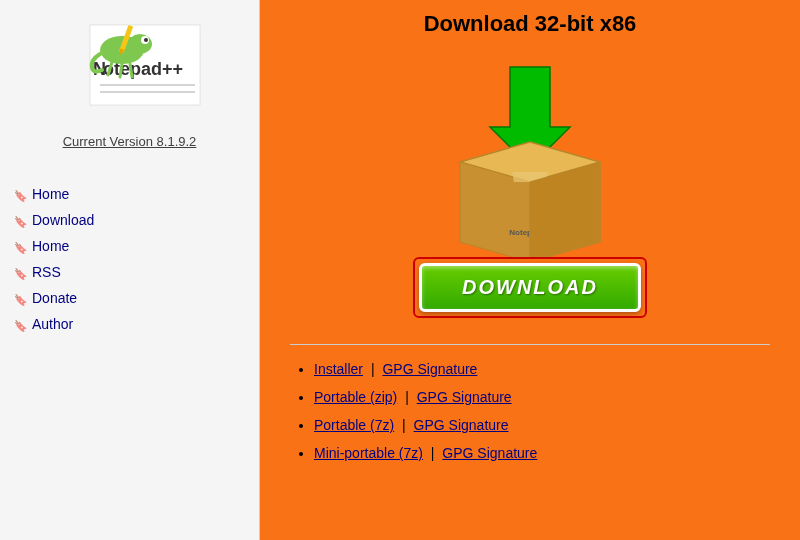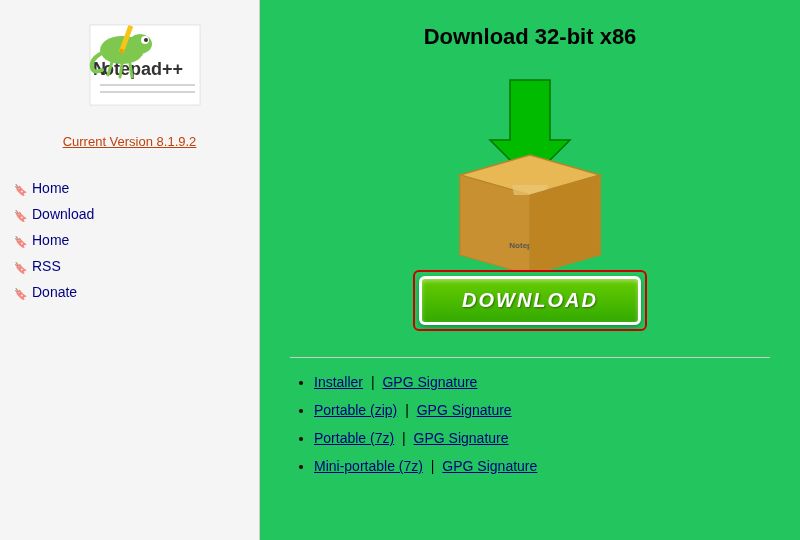--- a/index.html
+++ b/index.html
@@ -29,30 +29,30 @@
       align-items: center;
       padding: 10px 0 16px 0;
     }
 
     .logo-svg {
       width: 160px;
       height: 110px;
     }
 
     .version-link {
-      color: #c2410c;
+      color: #404040;
       text-decoration: underline;
       font-size: 13px;
       margin-top: 4px;
       cursor: pointer;
     }
 
     .nav-list {
       list-style: none;
-      margin-top: 10px;
+      margin-top: 16px;
       padding: 0 10px;
     }
 
     .nav-list li {
       padding: 5px 0 5px 4px;
       display: flex;
       align-items: center;
       gap: 6px;
     }
 
@@ -71,22 +71,22 @@
 
     .nav-list a {
       color: #000080;
       text-decoration: none;
       font-size: 14px;
     }
 
     
     #main {
       flex: 1;
-      padding: 24px 30px;
-      background: #22c55e;
+      padding: 11px 30px;
+      background: #f97316;
     }
 
     .page-title {
       font-size: 22px;
       font-weight: bold;
       text-align: center;
       margin-bottom: 20px;
       color: #000;
     }
 
@@ -209,20 +209,24 @@
         <a href="#">Home</a>
       </li>
       <li>
         <span class="bookmark-icon"></span>
         <a href="#">RSS</a>
       </li>
       <li>
         <span class="bookmark-icon"></span>
         <a href="#">Donate</a>
       </li>
+      <li>
+        <span class="bookmark-icon"></span>
+        <a href="#">Author</a>
+      </li>
     </ul>
 </div>
 
 <div id="main">
   <div class="page-title">Download 32-bit x86</div>
 
   <div class="download-box-area">
 
     <div class="box-container">
       <svg width="200" height="200" viewBox="0 0 200 200" xmlns="http://www.w3.org/2000/svg">

